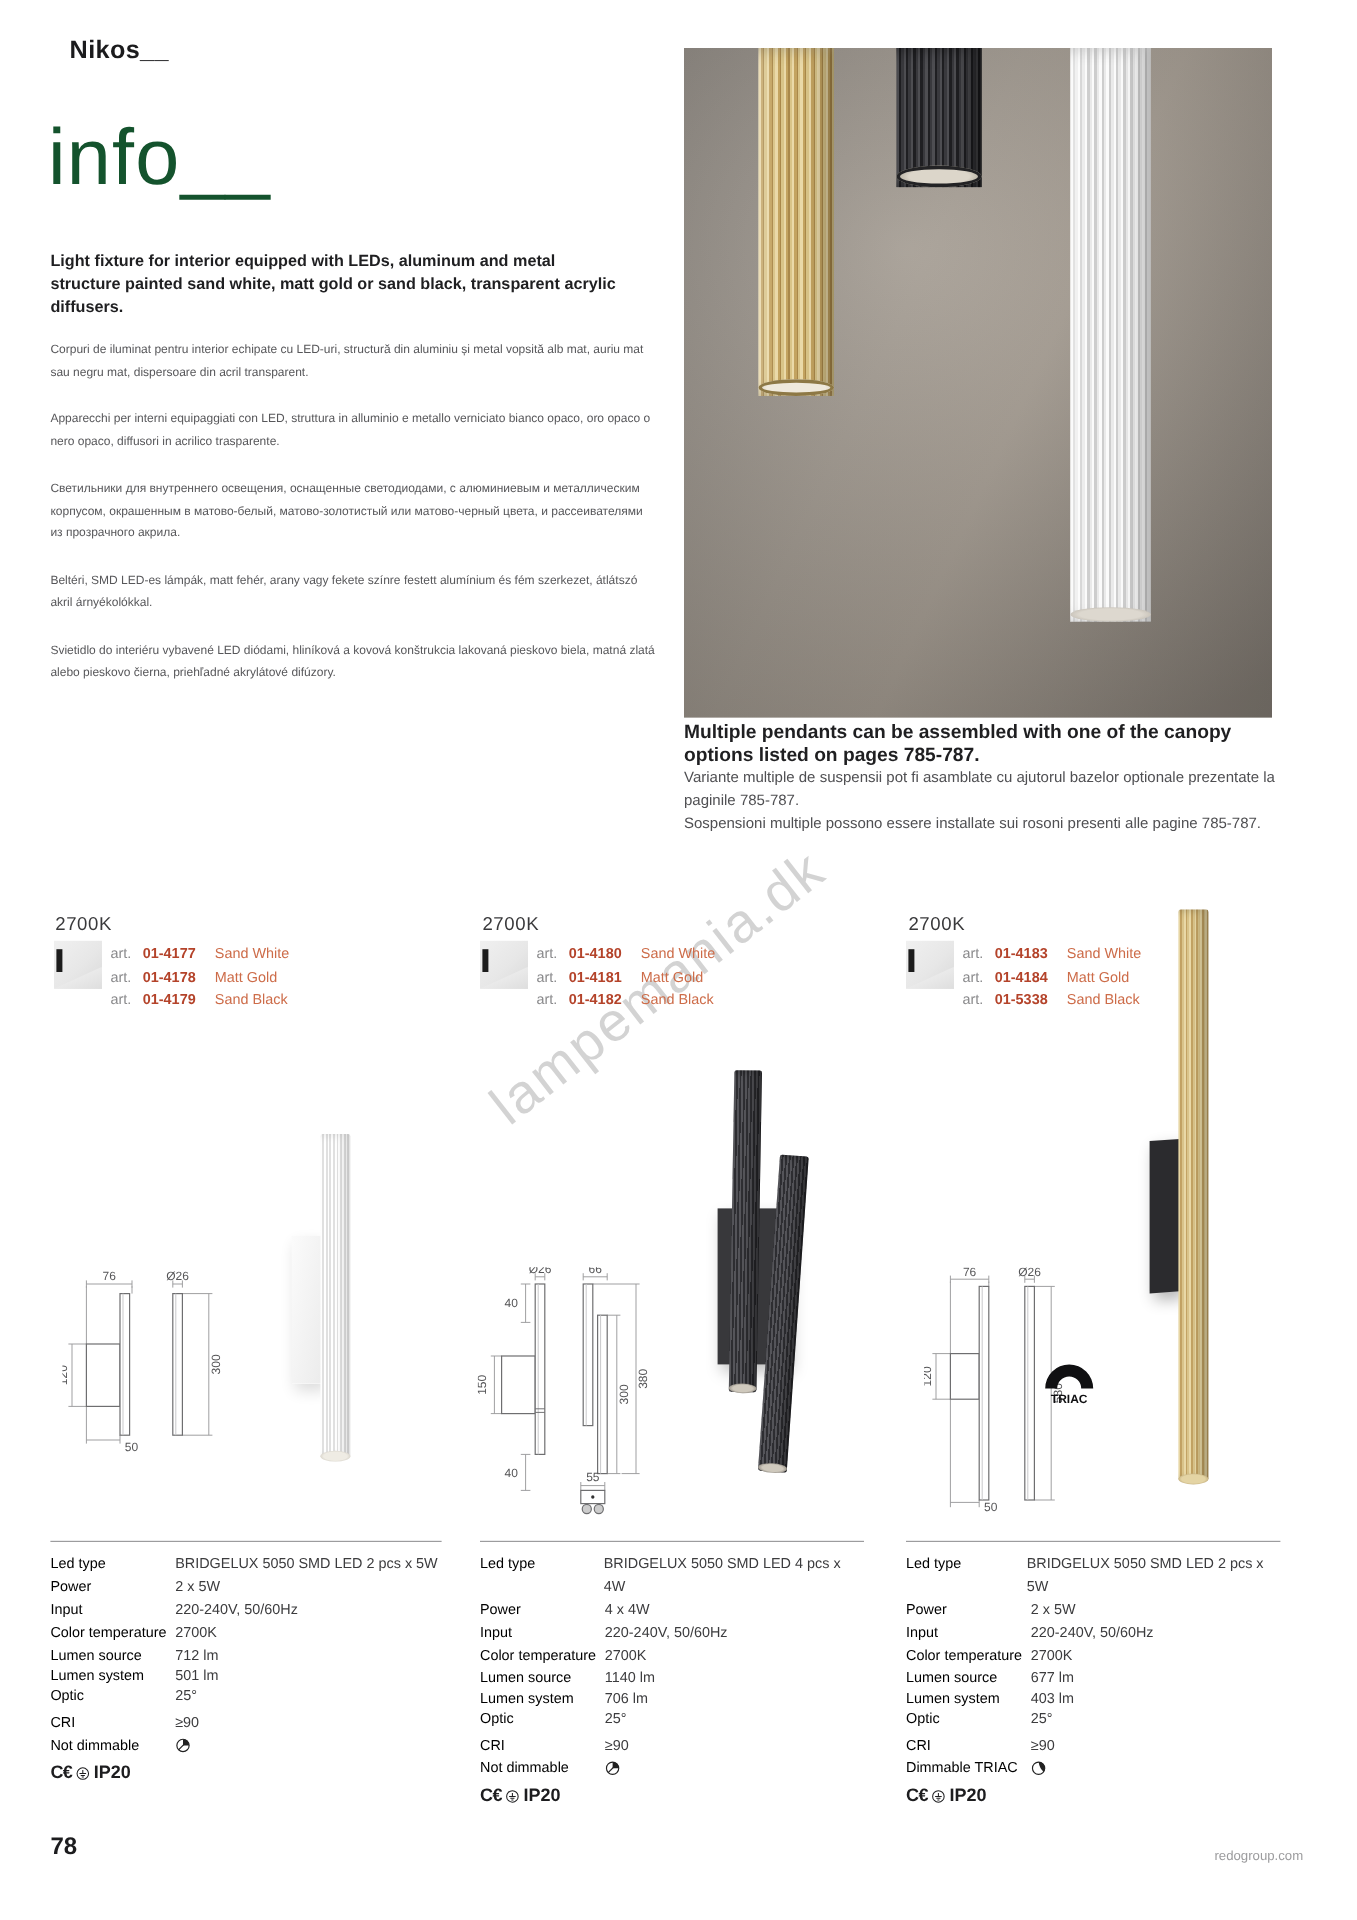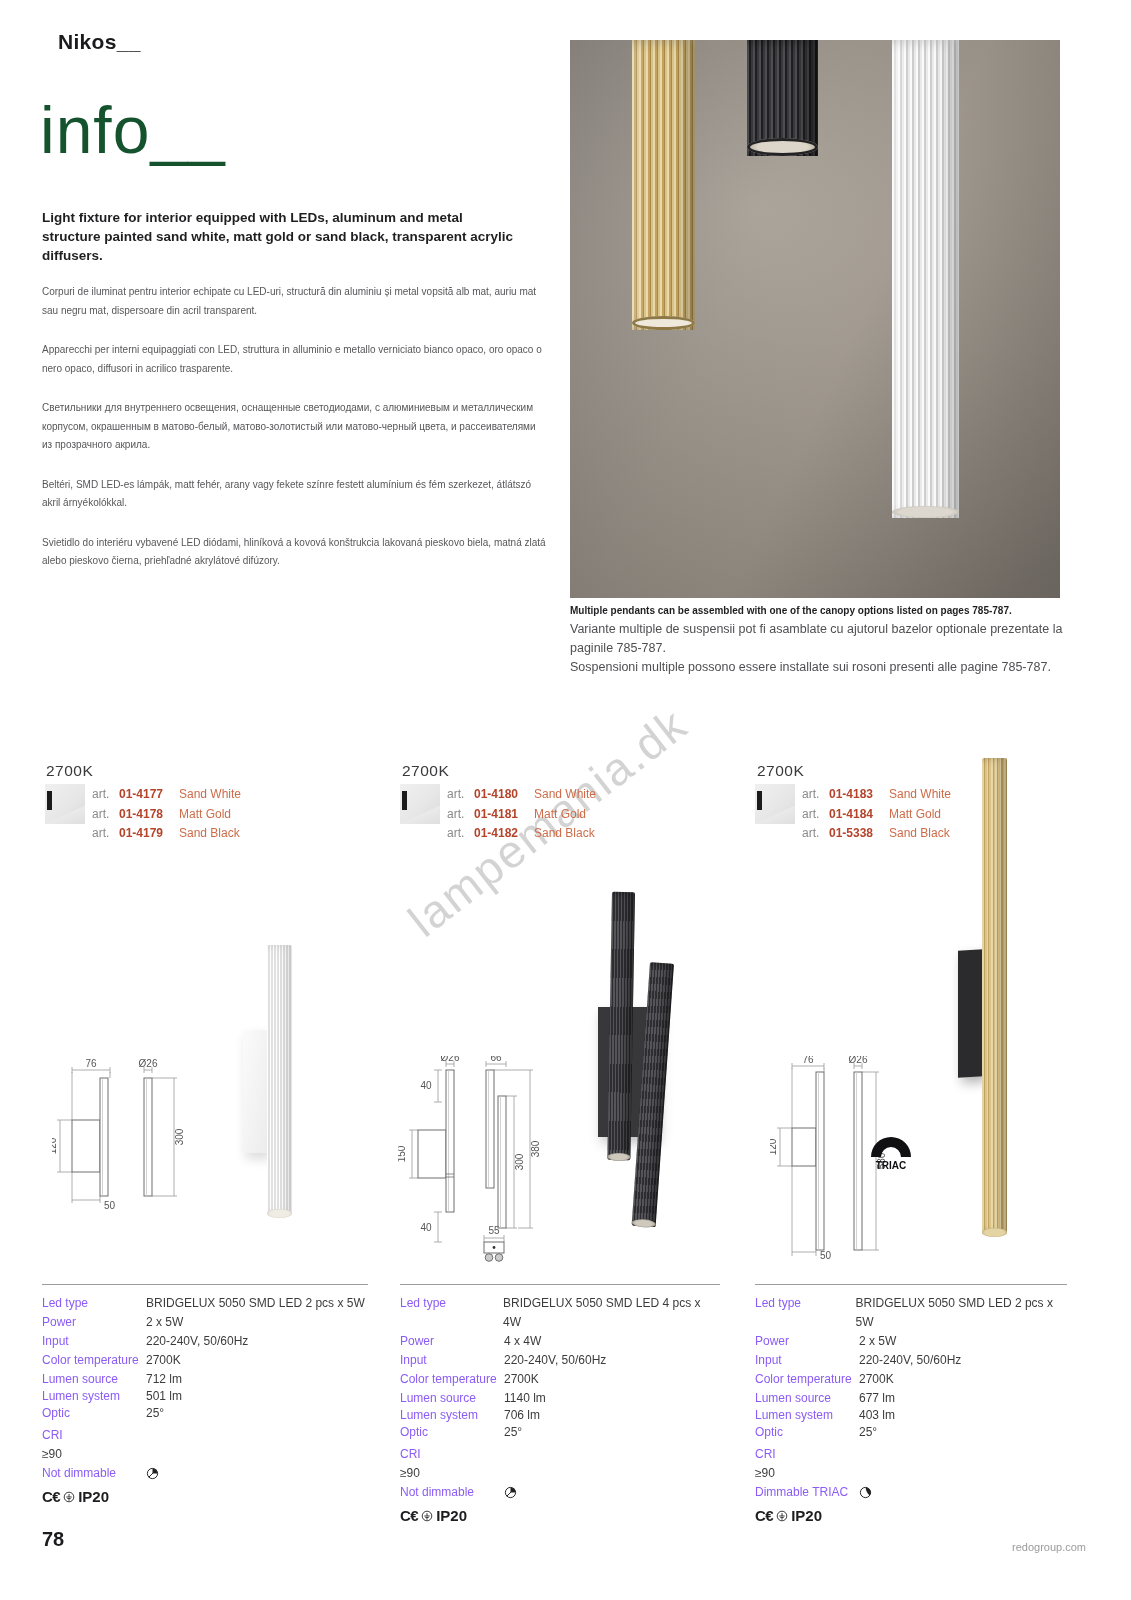--- a/index.html
+++ b/index.html
@@ -28,21 +28,21 @@
   .hero-black{left:177px;width:71px;height:116px;
     background:repeating-linear-gradient(90deg,#4e4e52 0 2px,#1f1f22 2px 4px,#39393d 4px 6px);
     box-shadow:inset -10px 0 14px rgba(0,0,0,.5);}
   .hero-black .cap{top:98px;height:18px;background:radial-gradient(ellipse at center,#dcd6ca 0 50%,#77715f 100%);box-shadow:inset 0 0 0 3px #232325;}
   .hero-white{left:322px;width:67px;height:478px;
     background:repeating-linear-gradient(90deg,#fbfbfb 0 2px,#cdcdcd 2px 4px,#eaeaea 4px 6px);
     box-shadow:inset -10px 0 14px rgba(0,0,0,.22),inset 8px 0 10px rgba(255,255,255,.5);}
   .hero-white .cap{top:466px;height:12px;background:radial-gradient(ellipse at center,#ddd8cf 0 55%,#a9a399 100%);}
 
   .hero-caption{left:570px;top:601px;width:498px;}
-  .hero-caption .cb{font-size:10px;font-weight:bold;color:#1f1f21;line-height:19px;margin:0;}
+  .hero-caption .cb{font-size:16px;font-weight:bold;color:#1f1f21;line-height:19px;margin:0;}
   .hero-caption p{font-size:12.5px;color:#4f4f52;line-height:19px;margin:0;}
 
   .watermark{left:398px;top:905px;transform:rotate(-38deg);transform-origin:0 0;
     font-size:46px;color:rgba(128,128,128,.35);letter-spacing:2px;white-space:nowrap;pointer-events:none;}
 
   
   .cct{font-size:15.5px;color:#39393b;letter-spacing:.5px;}
   .room-icon{width:40px;height:40px;background:linear-gradient(135deg,#f0f0f0 0%,#e7e7e7 55%,#d9d9d9 100%);}
   .ri-floor{position:absolute;left:0;bottom:0;width:100%;height:46%;
     background:linear-gradient(to bottom right,#f6f6f6,#dedede);clip-path:polygon(0 100%,100% 0,100% 100%);}
@@ -72,22 +72,22 @@
   .tdraw text{font-size:10px;fill:#555557;font-family:"Liberation Sans",sans-serif;}
   .tdraw .dim{stroke:#9b9b9d;stroke-width:.8;fill:none;}
   .tdraw .obj{stroke:#6e6e70;stroke-width:1;fill:#ffffff;}
   .tdraw .inner{stroke:#c6c6c8;stroke-width:.8;}
   .triac-icon text{font-family:"Liberation Sans",sans-serif;}
 
   
   .spec{border-top:1px solid #9c9c9e;padding-top:9px;font-size:12px;}
   .srow{display:flex;line-height:19px;}
   .srow.tight{line-height:15px;}
-  .srow.cri{margin-top:3px;flex-direction:column;}
-  .sl{width:104px;color:#8b5cf6;}
+  .srow.cri{margin-top:3px;}
+  .sl{width:104px;color:#000000;}
   .sv{color:#3c3c3e;}
   .dim-icon{margin-top:3px;}
   .marks{display:flex;align-items:center;gap:3px;margin-top:2px;}
   .ce{font-size:15px;font-weight:bold;color:#1d1d1f;letter-spacing:-.5px;}
   .ip{font-size:15px;font-weight:bold;color:#1d1d1f;}
 
   .page-num{left:42px;top:1528px;font-size:20px;font-weight:bold;color:#1c1c1e;}
   .website{right:45px;top:1541px;font-size:11px;color:#9c9c9e;}
 </style>
 </head>

